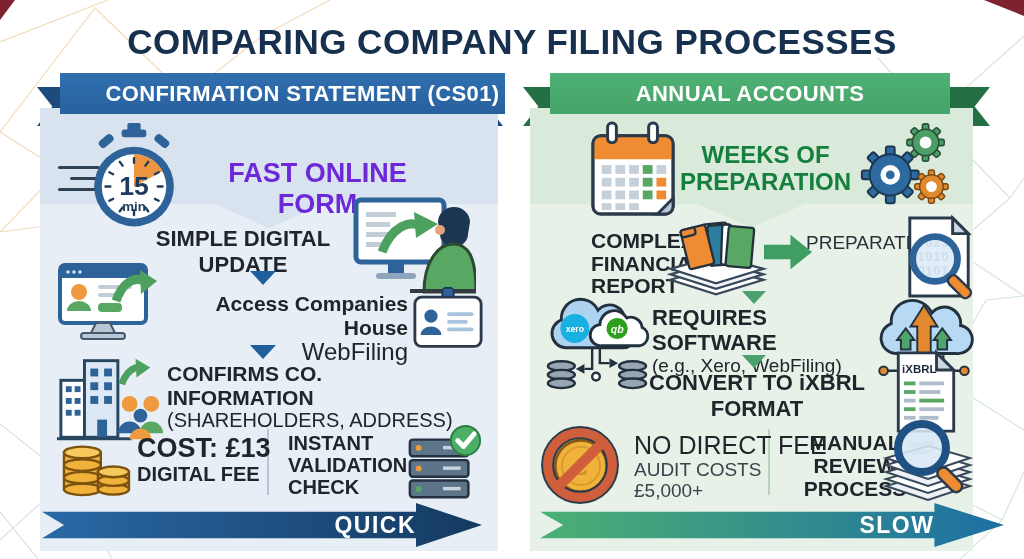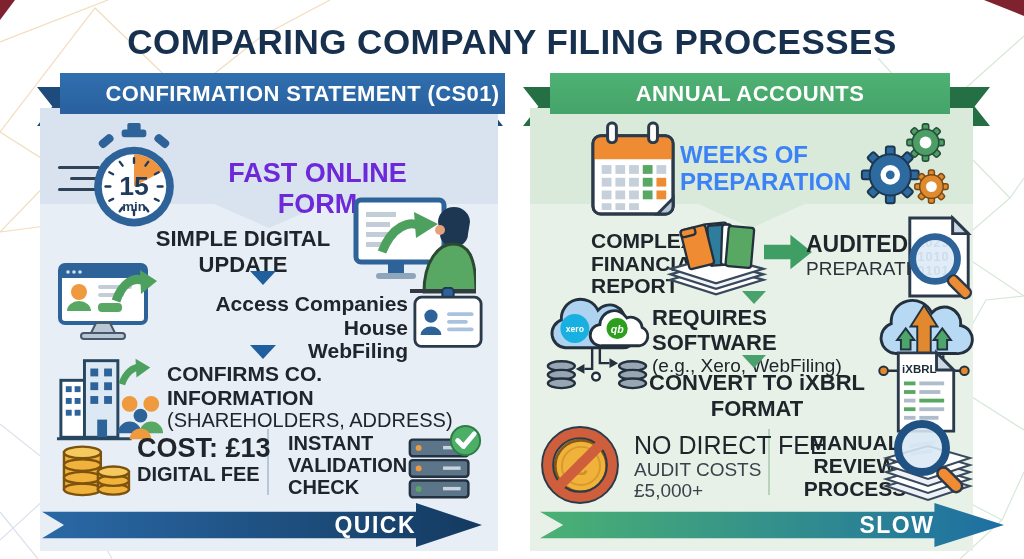--- a/index.html
+++ b/index.html
@@ -45,34 +45,34 @@
 
   
   .ml{white-space:pre-line;}
   .tb{line-height:1.12;}
 
   
   #fast-headline{left:190px;top:158px;width:255px;text-align:center;font-size:27px;font-weight:800;color:#6d28d9;}
   #step-update{left:118px;top:226px;width:250px;text-align:center;font-size:22px;font-weight:700;}
   #step-access{left:178px;top:292px;width:230px;text-align:right;}
   #step-access .l1{font-size:21px;font-weight:700;}
-  #step-access .l2{font-size:21px;font-weight:700;}
+  #step-access .l2{font-size:24px;font-weight:400;}
   #step-confirm{left:167px;top:362px;width:290px;}
   #step-confirm .l1{font-size:21px;font-weight:700;}
   #step-confirm .l2{font-size:20px;font-weight:500;}
   #cost-block{left:137px;top:433px;}
   #cost-block .l1{font-size:27px;font-weight:800;}
   #cost-block .l2{font-size:20px;font-weight:800;}
   #validation-block{left:288px;top:432px;font-size:20px;font-weight:800;line-height:1.1;}
   .vdivider{width:2px;height:66px;top:429px;}
   #divider-left{left:267px;background:#b7c6d8;}
   #divider-right{left:768px;background:#b9d2bb;}
 
   
-  #weeks-headline{left:680px;top:142px;font-size:24px;font-weight:800;line-height:1.12;color:#3b82f6;}
+  #weeks-headline{left:680px;top:142px;font-size:24px;font-weight:800;line-height:1.12;color:#15803d;text-align:center;}
   #report-block{left:551px;top:230px;font-size:21px;font-weight:700;line-height:1.08;margin-left:40px;}
   #audited-block{left:806px;top:232px;}
   #audited-block .l1{font-size:23px;font-weight:800;}
   #audited-block .l2{font-size:19px;font-weight:400;color:#2a3138;}
   #software-block{left:652px;top:306px;width:222px;}
   #software-block .l1{font-size:22px;font-weight:700;}
   #software-block .l2{font-size:19px;font-weight:400;}
   #convert-block{left:612px;top:370px;width:290px;text-align:center;font-size:22px;font-weight:700;}
   #fee-block{left:634px;top:431px;}
   #fee-block .l1{font-size:25px;font-weight:400;}
@@ -404,21 +404,20 @@
     <g transform="rotate(-14 36 36)">
         <rect x="22" y="12" width="28" height="44" rx="3" fill="#ee8b33" stroke="#23303d" stroke-width="2.5"></rect>
       <rect x="22" y="12" width="16" height="8" rx="3" fill="#ee8b33" stroke="#23303d" stroke-width="2.5"></rect>
       </g>
   </svg>
 
   <div class="abs" style="left:764px;top:234px;width:48px;height:36px;background:#3f9e63;
        clip-path:polygon(0 30%,55% 30%,55% 2%,100% 50%,55% 98%,55% 70%,0 70%)"></div>
 
   <div class="abs tb" id="audited-block">
-    <div class="l1">AUDITED</div>
     <div class="l2">PREPARATION</div>
   </div>
 
   <svg class="abs" style="left:902px;top:214px" width="74" height="88" viewBox="0 0 76 90">
     <path d="M8,4 H52 L68,20 V84 H8 Z" fill="#fff" stroke="#2a3a4a" stroke-width="3"></path>
     <path d="M52,4 L52,20 H68 Z" fill="#ccd8e4" stroke="#2a3a4a" stroke-width="3"></path>
     <text x="16" y="34" font-size="13" font-weight="bold" fill="#92a9c0" letter-spacing="1">1023</text>
     <text x="16" y="48" font-size="13" font-weight="bold" fill="#92a9c0" letter-spacing="1">1010</text>
     <text x="16" y="62" font-size="13" font-weight="bold" fill="#92a9c0" letter-spacing="1">0101</text>
     <circle cx="34" cy="46" r="23" fill="#d9e8f5" fill-opacity="0.82" stroke="#2d6399" stroke-width="7"></circle>

